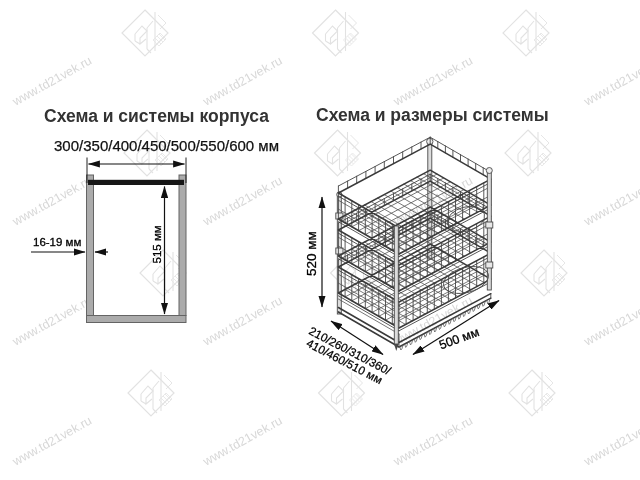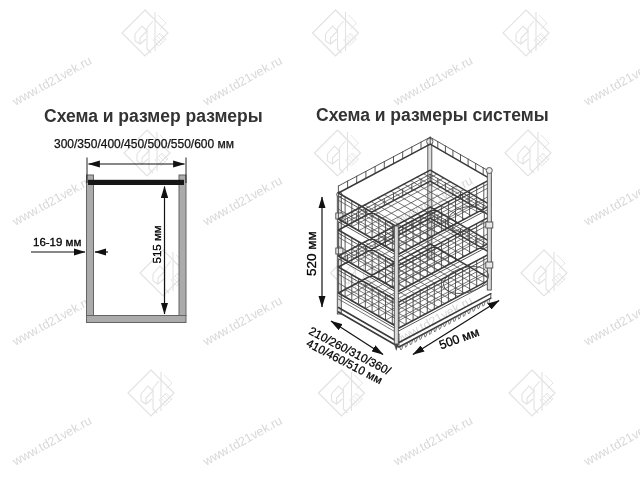--- a/index.html
+++ b/index.html
@@ -1,17 +1,17 @@
 <!DOCTYPE html>
 <html lang="ru"><head><meta charset="utf-8">
 <style>
 html,body{margin:0;padding:0;background:#fff}
 #page{position:relative;width:640px;height:480px;background:#fff;overflow:hidden;font-family:"Liberation Sans",sans-serif}
 .h{position:absolute;font-weight:bold;font-size:17.5px;color:#333;white-space:nowrap}
-.s{position:absolute;font-size:12px;color:#111;-webkit-text-stroke:0.25px #111;white-space:nowrap}
+.s{position:absolute;font-size:15px;color:#111;-webkit-text-stroke:0.25px #111;white-space:nowrap}
 </style></head>
 <body>
 <div id="page">
 
 <svg width="640" height="480" viewBox="0 0 640 480" style="position:absolute;left:0;top:0">
 <defs>
         <g id="lg">
 <path d="M25,2 48,25 25,48 2,25Z" fill="none" stroke="#e2e2e2" stroke-width="1.2"></path>
 <path d="M35,4 35,43 M27,20 27,41 M27,20 33,13 M27,41 31,45" fill="none" stroke="#e2e2e2" stroke-width="1.1"></path>
 <path d="M15,26 22,18 27,23 20,30 20,36 26,31 M15,26 15,33 M20,36 15,33" fill="none" stroke="#e2e2e2" stroke-width="1.1"></path>
@@ -42,21 +42,21 @@
 <text transform="translate(15.5,346.0) rotate(-29)" font-size="12.5" fill="#d8d8d8" font-family="Liberation Sans, sans-serif">www.td21vek.ru</text>
 <text transform="translate(206.0,346.0) rotate(-29)" font-size="12.5" fill="#d8d8d8" font-family="Liberation Sans, sans-serif">www.td21vek.ru</text>
 <text transform="translate(396.5,346.0) rotate(-29)" font-size="12.5" fill="#d8d8d8" font-family="Liberation Sans, sans-serif">www.td21vek.ru</text>
 <text transform="translate(587.0,346.0) rotate(-29)" font-size="12.5" fill="#d8d8d8" font-family="Liberation Sans, sans-serif">www.td21vek.ru</text>
 <text transform="translate(15.5,466.0) rotate(-29)" font-size="12.5" fill="#d8d8d8" font-family="Liberation Sans, sans-serif">www.td21vek.ru</text>
 <text transform="translate(206.0,466.0) rotate(-29)" font-size="12.5" fill="#d8d8d8" font-family="Liberation Sans, sans-serif">www.td21vek.ru</text>
 <text transform="translate(396.5,466.0) rotate(-29)" font-size="12.5" fill="#d8d8d8" font-family="Liberation Sans, sans-serif">www.td21vek.ru</text>
 <text transform="translate(587.0,466.0) rotate(-29)" font-size="12.5" fill="#d8d8d8" font-family="Liberation Sans, sans-serif">www.td21vek.ru</text>
 </svg>
 
-<div class="h" style="left:44px;top:106px">Схема и размер размеры</div>
+<div class="h" style="left:44px;top:106px">Схема и системы корпуса</div>
 
 <div class="h" style="left:316px;top:105px">Схема и размеры системы</div>
 
 <div class="s" style="left:54px;top:137px">300/350/400/450/500/550/600 мм</div>
 
 <svg width="640" height="480" viewBox="0 0 640 480" style="position:absolute;left:0;top:0">
 <defs>
 <marker id="ah" viewBox="0 0 10 6" refX="9.5" refY="3" markerWidth="10" markerHeight="6" orient="auto-start-reverse">
           <path d="M0,0 10,3 0,6Z" fill="#111"></path>
         </marker>

